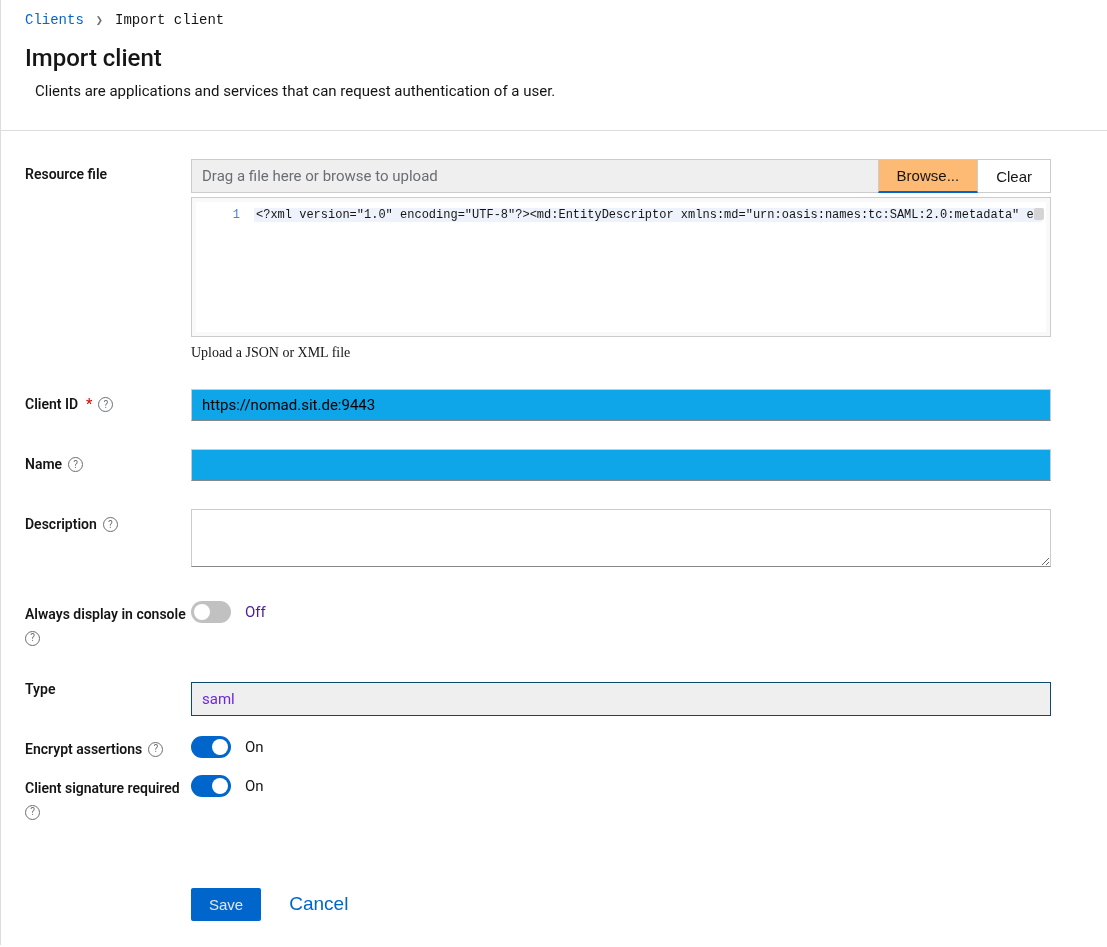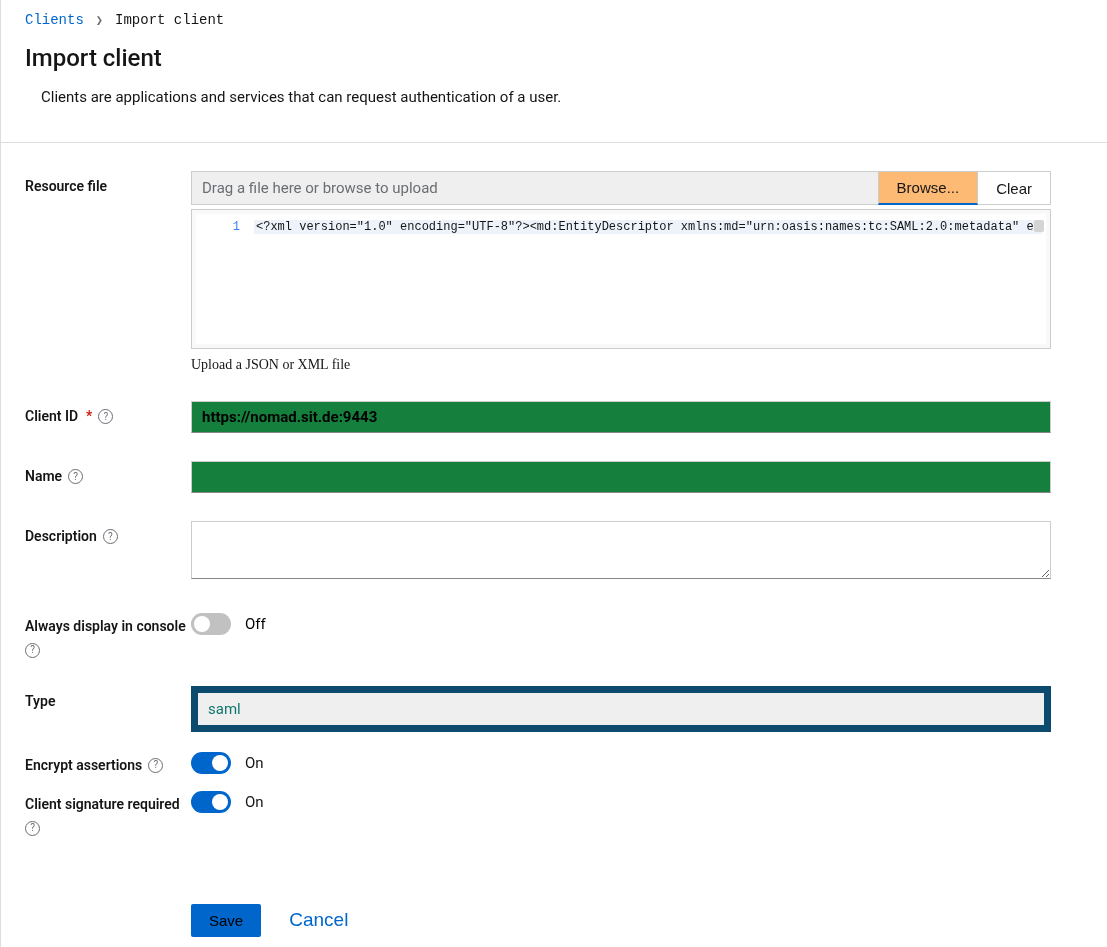--- a/index.html
+++ b/index.html
@@ -38,21 +38,21 @@
     color: #151515;
   }
   h1.title {
     font-size: 24px;
     font-weight: 500;
     margin: 0 0 4px 0;
   }
   .subtitle {
     font-size: 15px;
     color: #151515;
-    margin: 16px;
+    margin: 10px;
   }
   .form-area {
     padding: 28px 24px 24px 24px;
   }
   .form-row {
     display: flex;
     align-items: flex-start;
     margin-bottom: 28px;
   }
   .form-row.tight { margin-bottom: 14px; }
@@ -162,42 +162,42 @@
     color: #151515;
     margin-top: 8px;
     font-family: Liberation Serif, serif;
   }
   input[type=text].tf {
     width: 100%;
     font-size: 15px;
     padding: 6px 10px;
     border: 1px solid #ccc;
     border-bottom: 1px solid #888;
-    background: #15803d;
+    background: #0ea5e9;
     font-family: inherit;
-    font-weight: bold;
   }
   textarea.tf {
     width: 100%;
     font-size: 15px;
     padding: 6px 10px;
     border: 1px solid #ccc;
     border-bottom: 1px solid #888;
     background: #fff;
     font-family: inherit;
     resize: both;
     height: 58px;
   }
   .readonly {
     width: 100%;
     background: #efefef;
-    border: 7px solid #0c4a6e;
+    border: 1px solid #0c4a6e;
     padding: 7px 10px;
     font-size: 15px;
-    color: #0f766e;
+    color: #6d28d9;
+    margin-top: 8px;
   }
   .switch-wrap {
     display:flex; align-items:center; gap: 14px;
     padding-top: 2px;
   }
   .switch {
     position: relative;
     width: 40px; height: 22px;
     border-radius: 11px;
     cursor: pointer;
@@ -207,28 +207,28 @@
   .knob {
     position: absolute;
     width: 16px; height: 16px;
     background: #fff;
     border-radius: 50%;
     top: 3px;
   }
   .switch.off .knob { left: 3px; }
   .switch.on  .knob { left: 21px; }
   .switch-label { font-size: 15px; color:#151515; }
-  .switch-label.muted { color:#000000; }
+  .switch-label.muted { color:#4c1d95; }
   .actions {
     display:flex; gap: 28px; align-items:center;
     margin-top: 40px;
   }
   .btn-primary {
     background: #0066cc;
-    color: #000000;
+    color: #e5e5e5;
     border: none;
     font-size: 15px;
     padding: 8px 18px;
     cursor: pointer;
     border-radius: 2px;
   }
   .btn-link {
     background: none;
     border: none;
     color: #0066cc;

